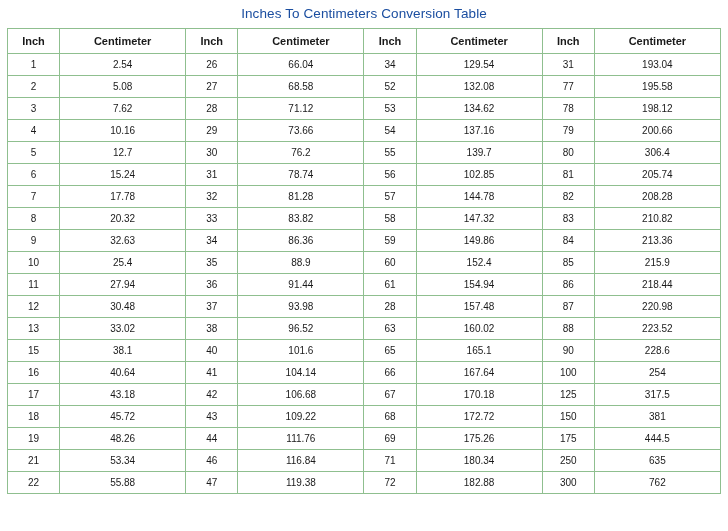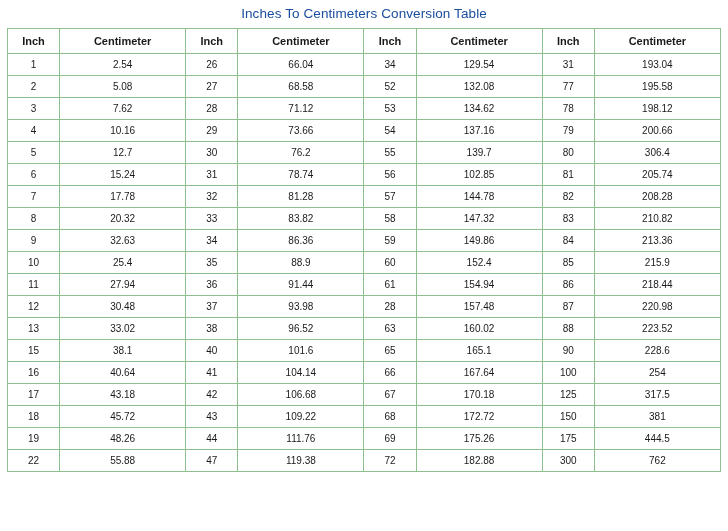--- a/index.html
+++ b/index.html
@@ -265,20 +265,30 @@
           <td>19</td>
           <td>48.26</td>
           <td class="sep">44</td>
           <td>111.76</td>
           <td class="sep">69</td>
           <td>175.26</td>
           <td class="sep">175</td>
           <td>444.5</td>
         </tr>
         <tr>
+          <td>21</td>
+          <td>53.34</td>
+          <td class="sep">46</td>
+          <td>116.84</td>
+          <td class="sep">71</td>
+          <td>180.34</td>
+          <td class="sep">250</td>
+          <td>635</td>
+        </tr>
+        <tr>
           <td>22</td>
           <td>55.88</td>
           <td class="sep">47</td>
           <td>119.38</td>
           <td class="sep">72</td>
           <td>182.88</td>
           <td class="sep">300</td>
           <td>762</td>
         </tr>
       </tbody>

